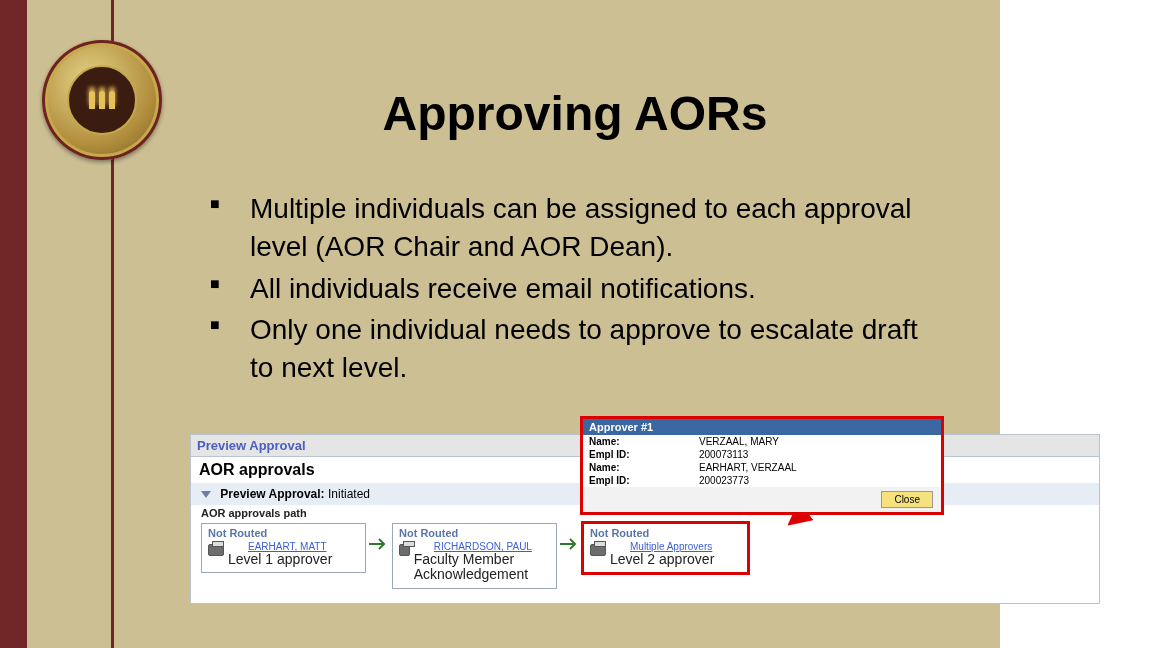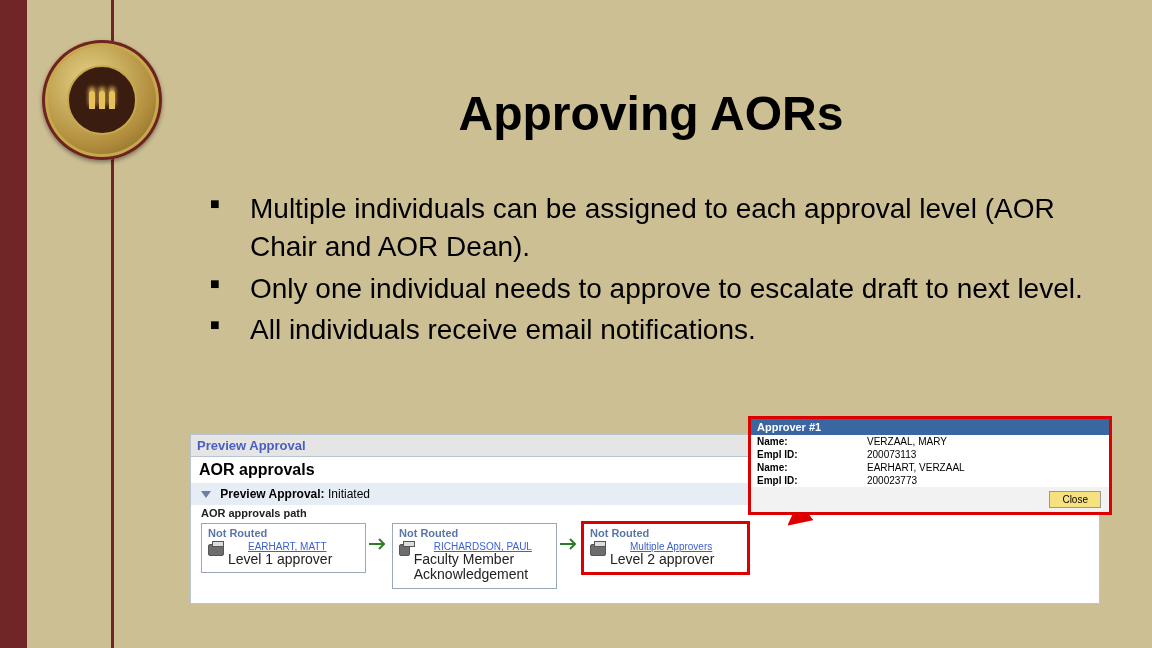--- a/index.html
+++ b/index.html
@@ -1,17 +1,17 @@
 <!DOCTYPE html>
 <html><head>
 <meta charset="utf-8">
 <style>
   * { box-sizing: border-box; margin: 0; padding: 0; }
   html, body { width: 1152px; height: 648px; overflow: hidden; font-family: Arial, Helvetica, sans-serif; }
-  .slide { position: relative; width: 1152px; height: 648px; background: #cdbf94; }
+  .slide { position: relative; width: 1000px; height: 648px; background: #cdbf94; }
   .left-stripe { position: absolute; left: 0; top: 0; width: 27px; height: 648px; background: #702526; }
   .gold-stripe { position: absolute; left: 27px; top: 0; width: 84px; height: 648px; background: #cdbf94; }
   .thin-stripe { position: absolute; left: 111px; top: 0; width: 3px; height: 648px; background: #702526; }
   .seal {
     position: absolute; left: 42px; top: 40px; width: 120px; height: 120px;
     border-radius: 60px;
     background: radial-gradient(circle at 40% 35%, #e6d388 0%, #b08d3c 60%, #6d5320 100%);
     box-shadow: 0 2px 4px rgba(0,0,0,.4), inset 0 0 0 3px #6d2323, inset 0 0 0 6px #c7a84d;
     display:flex; align-items:center; justify-content:center;
   }
@@ -48,21 +48,21 @@
   .step-box .row2 { display:flex; align-items:flex-start; margin-top:2px;}
   .step-box .printer-icon { width:16px; height:12px; background:#6d6d6d; border:1px solid #555; margin-right:4px; margin-top:3px; position:relative; border-radius:2px; }
   .step-box .printer-icon::after { content:''; position:absolute; left:3px; top:-4px; width:10px; height:4px; background:#ddd; border:1px solid #555; }
   .step-link { color:#3b5fd4; text-decoration: underline; font-size: 10px; display:block; line-height:1.1;padding-left:20px;}
   .step-role { font-size: 14px; color:#222; line-height:1.1;}
   .arrow-wrap { width: 26px; display:flex; align-items:center; justify-content:center; padding-top:14px; }
   .arrow-wrap svg { width: 20px; height: 14px; }
   .highlight-red { outline: 3px solid #d00; outline-offset: -1px; }
 
   .popup {
-    position: absolute; right: 40px; top: 416px; width: 364px;
+    position: absolute; right: 56px; top: 416px; width: 364px;
     background:#fff; border: 3px solid #d00;
   }
   .popup-section-hdr {
     background:#3a67a1; color:#fff; font-size: 11px; font-weight:bold;
     padding: 2px 6px;
   }
   .popup-row { display:flex; font-size: 10px; padding: 1px 6px; }
   .popup-row .lbl { width: 110px; font-weight: bold; color:#000; }
   .popup-row .val { color:#000; }
   .popup-footer { background:#f2f2f2; display:flex; justify-content:flex-end; padding: 4px 8px; }
@@ -85,22 +85,22 @@
         <span class="seal-flame"></span>
         <span class="seal-flame"></span>
     </div>
   </div>
 
   <div class="title">Approving AORs</div>
 
   <div class="bullets">
     <ul>
       <li>Multiple individuals can be assigned to each approval level (AOR Chair and AOR Dean).</li>
+      <li>All individuals receive email notifications.</li>
       <li>Only one individual needs to approve to escalate draft to next level.</li>
-      <li>All individuals receive email notifications.</li>
     </ul>
   </div>
 
   <div class="preview-wrap">
     <div class="pa-header">Preview Approval</div>
     <div class="pa-sub">AOR approvals</div>
     <div class="pa-status-row">
       <span class="tri"></span>
       <b>Preview Approval:</b>
       <span>Initiated</span>

